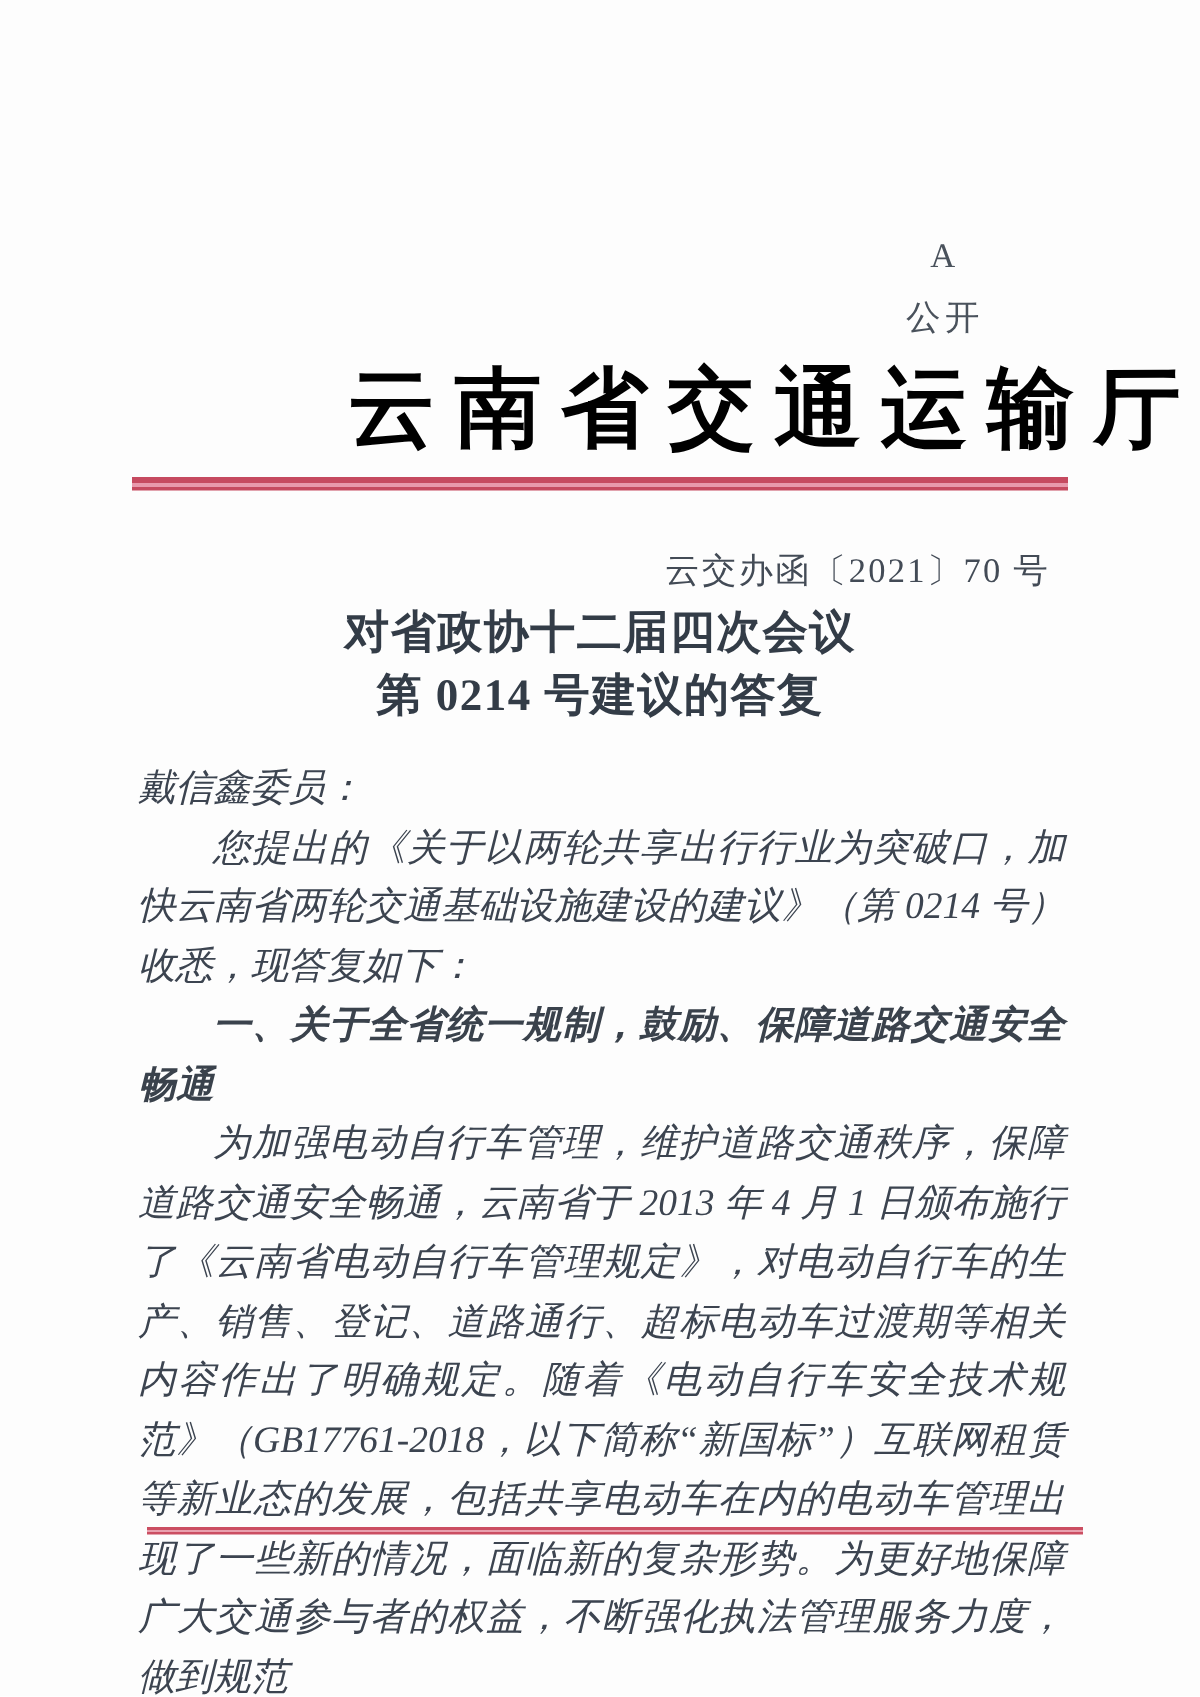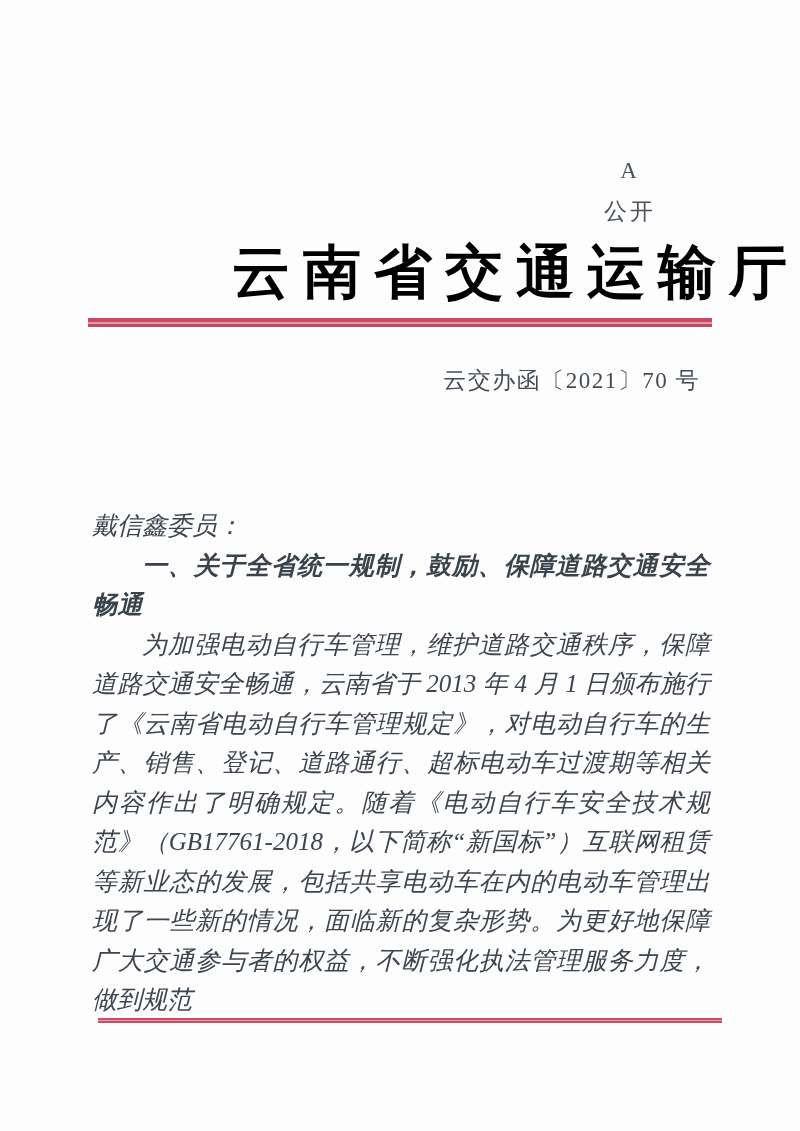--- a/index.html
+++ b/index.html
@@ -124,22 +124,27 @@
     <div>A</div>
     <div>公开</div>
   </div>
 
   <h1 class="agency">云南省交通运输厅</h1>
 
   <div class="header-rule"></div>
 
   <div class="doc-number">云交办函〔2021〕70 号</div>
 
+  <h2 class="doc-title">
+    <span>对省政协十二届四次会议</span><br>
+    <span>第 0214 号建议的答复</span>
+  </h2>
 
   <div class="body-text">
     <p>戴信鑫委员：</p>
+    <p class="indent">您提出的《关于以两轮共享出行行业为突破口，加快云南省两轮交通基础设施建设的建议》（第 0214 号）收悉，现答复如下：</p>
     <p class="indent section-heading">一、关于全省统一规制，鼓励、保障道路交通安全畅通</p>
     <p class="indent">为加强电动自行车管理，维护道路交通秩序，保障道路交通安全畅通，云南省于 2013 年 4 月 1 日颁布施行了《云南省电动自行车管理规定》，对电动自行车的生产、销售、登记、道路通行、超标电动车过渡期等相关内容作出了明确规定。随着《电动自行车安全技术规范》（GB17761-2018，以下简称“新国标”）互联网租赁等新业态的发展，包括共享电动车在内的电动车管理出现了一些新的情况，面临新的复杂形势。为更好地保障广大交通参与者的权益，不断强化执法管理服务力度，做到规范</p>
   </div>
 
   <div class="footer-rule"></div>
 
 </div>
 
 </body></html>

